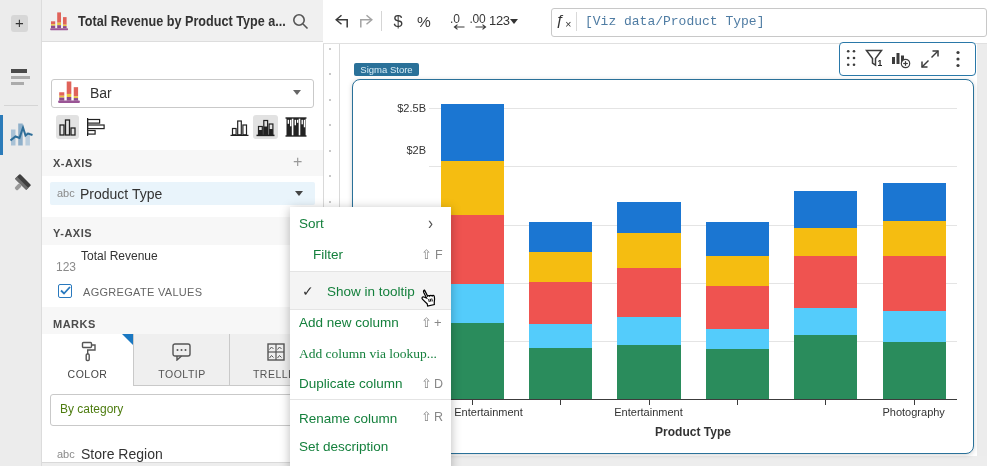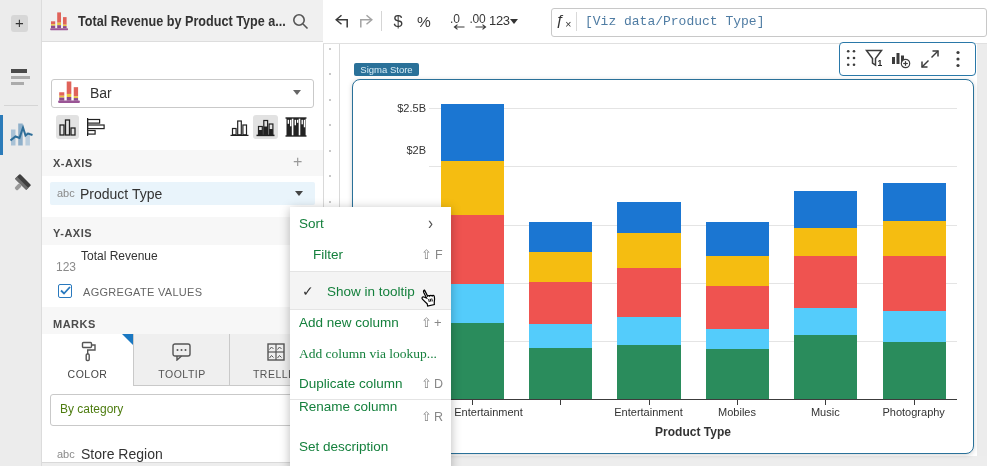--- a/index.html
+++ b/index.html
@@ -295,22 +295,20 @@
 
   <div class="abs" style="left:471.6px;top:400px;width:1px;height:4.5px;background:#3c3c3c;"></div>
   <div class="abs" style="left:560.1px;top:400px;width:1px;height:4.5px;background:#3c3c3c;"></div>
   <div class="abs" style="left:648.5px;top:400px;width:1px;height:4.5px;background:#3c3c3c;"></div>
   <div class="abs" style="left:736.9px;top:400px;width:1px;height:4.5px;background:#3c3c3c;"></div>
   <div class="abs" style="left:825.3px;top:400px;width:1px;height:4.5px;background:#3c3c3c;"></div>
   <div class="abs" style="left:913.7px;top:400px;width:1px;height:4.5px;background:#3c3c3c;"></div>
 
   <div class="abs" style="left:372px;top:406px;width:200px;text-align:center;font-size:11px;color:#333;">Arts &amp; Entertainment</div>
   <div class="abs" style="left:548.5px;top:406px;width:200px;text-align:center;font-size:11px;color:#333;">Entertainment</div>
-  <div class="abs" style="left:637px;top:406px;width:200px;text-align:center;font-size:11px;color:#333;">Mobiles</div>
-  <div class="abs" style="left:725.3px;top:406px;width:200px;text-align:center;font-size:11px;color:#333;">Music</div>
   <div class="abs" style="left:813.7px;top:406px;width:200px;text-align:center;font-size:11px;color:#333;">Photography</div>
 
   <div class="abs" style="left:593px;top:425px;width:200px;text-align:center;font-size:12px;font-weight:bold;color:#333;">Product Type</div>
 </div>
 
 <div class="abs" style="left:429px;top:399px;width:528px;height:1px;background:#3c3c3c;"></div>
 
 <div class="abs" id="menu" style="left:290px;top:207px;width:161px;height:266px;background:#fff;box-shadow:0 2px 10px rgba(0,0,0,.28);"></div>
 <div class="mi" style="left:299px;top:216px;">Sort</div>
 <div class="abs" style="left:428px;top:214px;font-size:15px;color:#555;transform:scaleY(1.25);">›</div>
@@ -332,21 +330,21 @@
 </svg>
 <div class="abs" style="left:290px;top:309px;width:161px;height:1px;background:#e4e4e4;"></div>
 <div class="mi" style="left:299px;top:315px;">Add new column</div>
 <div class="abs" style="left:421px;top:315px;font-size:13px;color:#888;">⇧</div>
 <div class="abs" style="left:434px;top:315px;font-size:13px;color:#888;">+</div>
 <div class="mi" style="left:299px;top:345.5px;font-family:Liberation Serif, serif;">Add column via lookup...</div>
 <div class="mi" style="left:299px;top:376px;">Duplicate column</div>
 <div class="abs" style="left:421px;top:376px;font-size:13px;color:#888;">⇧</div>
 <div class="abs" style="left:434px;top:377px;font-size:12.5px;color:#888;">D</div>
 <div class="abs" style="left:290px;top:398.5px;width:161px;height:1px;background:#e4e4e4;"></div>
-<div class="mi" style="left:299px;top:399px;">Rename column</div>
+<div class="mi" style="left:299px;top:411px;">Rename column</div>
 <div class="abs" style="left:421px;top:408.5px;font-size:13px;color:#888;">⇧</div>
 <div class="abs" style="left:434px;top:409.5px;font-size:12.5px;color:#888;">R</div>
 <div class="mi" style="left:299px;top:439px;">Set description</div>
 
 <div class="abs" style="left:839px;top:42px;width:137px;height:34px;background:#fff;border:1.5px solid #2a78a8;border-radius:4px;box-sizing:border-box;"></div>
 
 <svg class="abs" style="left:846px;top:49px;" width="11" height="19" viewBox="0 0 11 19">
   <g fill="#3c3c3c">
     <circle cx="2.2" cy="2.2" r="1.3"></circle>
       <circle cx="8" cy="2.2" r="1.3"></circle>

